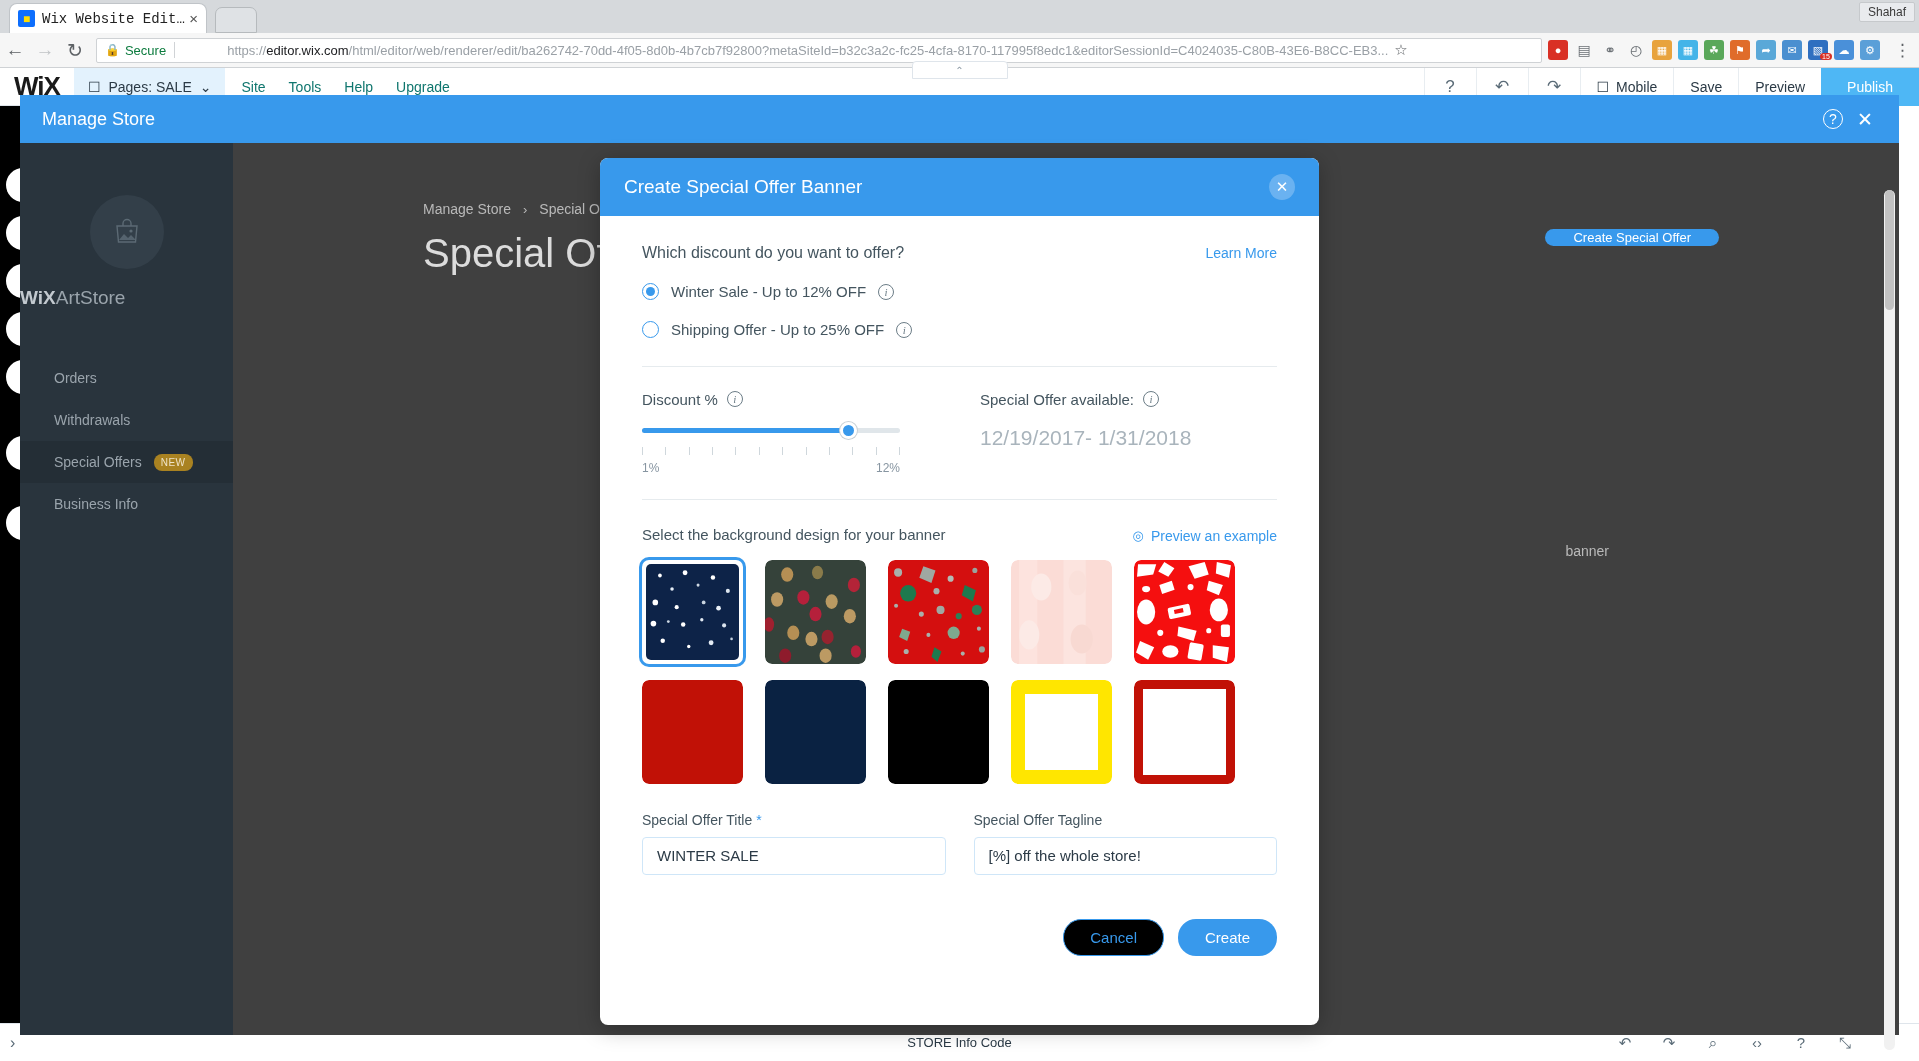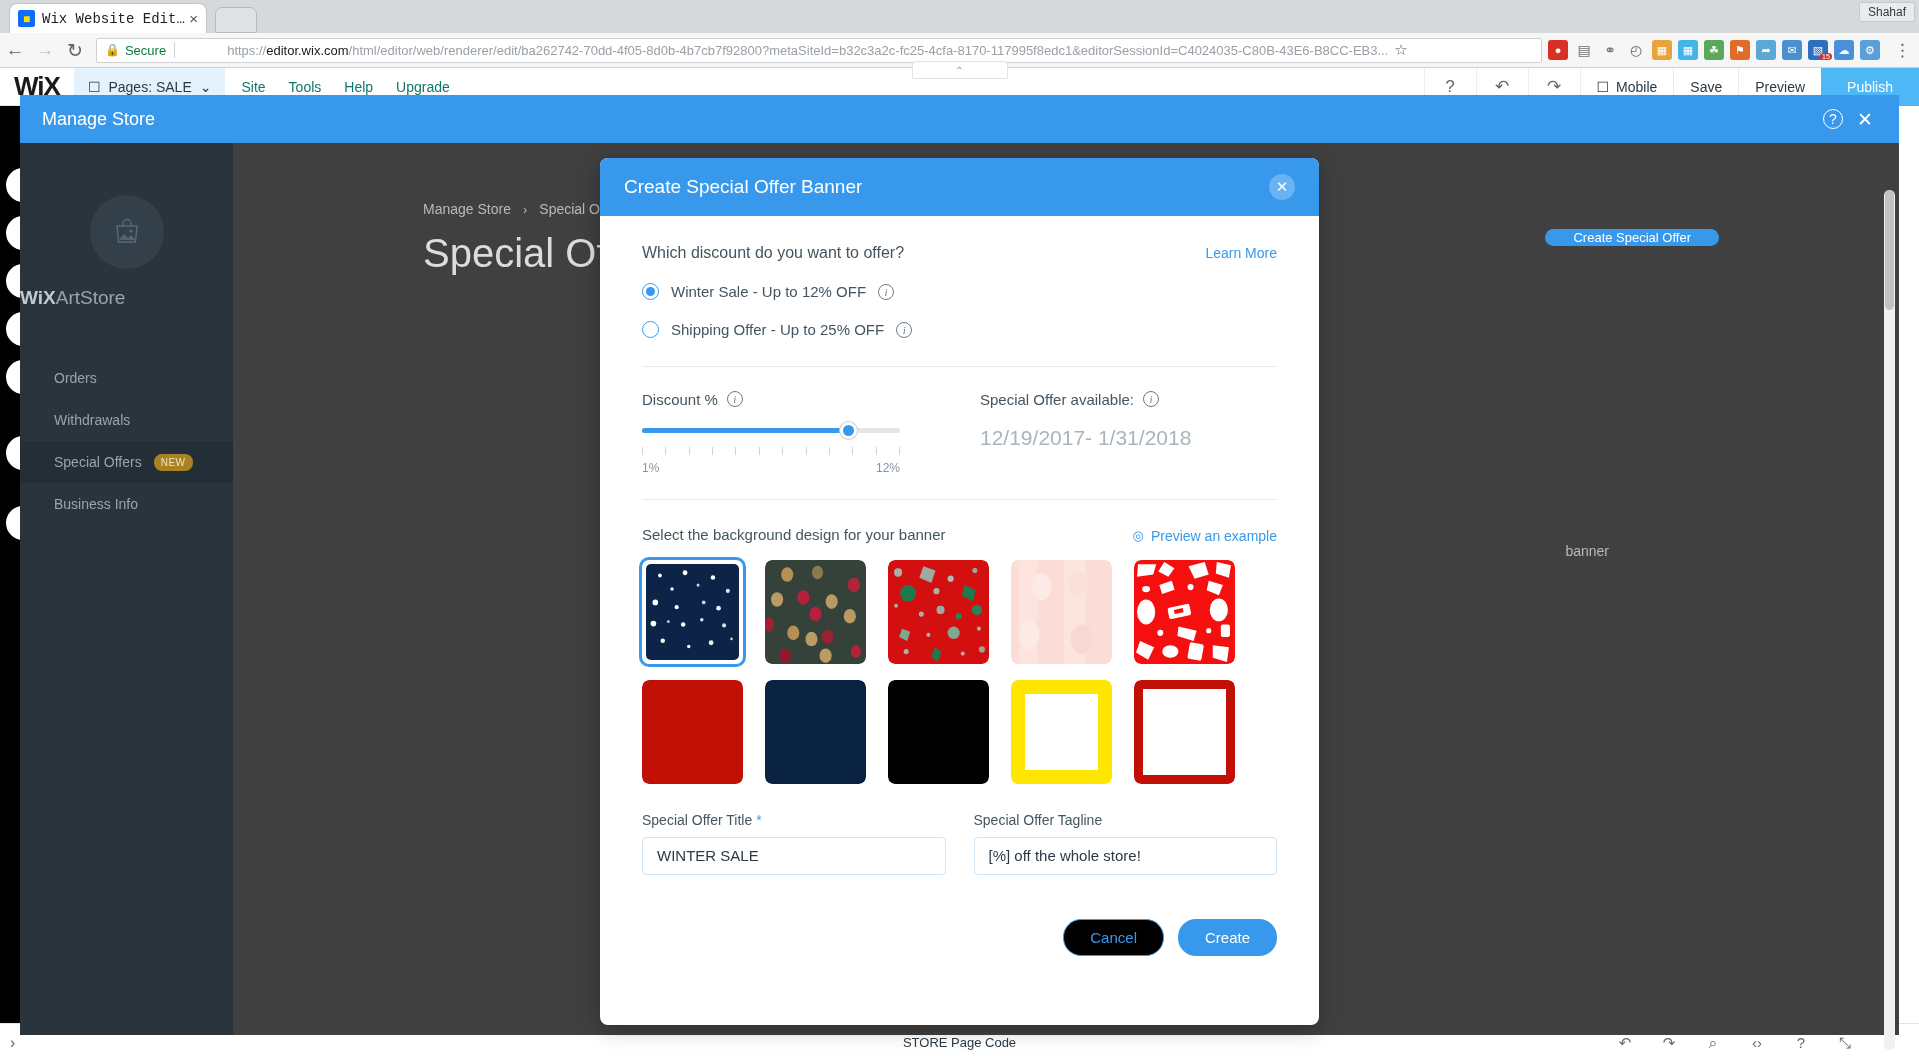--- a/index.html
+++ b/index.html
@@ -362,21 +362,21 @@
       <div class="rail-btn" style="top:110px"></div>
       <div class="rail-btn" style="top:158px"></div>
       <div class="rail-btn" style="top:206px"></div>
       <div class="rail-btn" style="top:254px"></div>
       <div class="rail-btn" style="top:330px"></div>
       <div class="rail-btn" style="top:400px"></div>
     </div>
 
     <div class="wix-footer">
       <div class="wix-footer-left">›</div>
-      <div>STORE Page Code</div>
+      <div>STORE Info Code</div>
       <div class="wix-footer-right">
         <div class="wix-fr-icon">↶</div>
         <div class="wix-fr-icon">↷</div>
         <div class="wix-fr-icon">⌕</div>
         <div class="wix-fr-icon">‹›</div>
         <div class="wix-fr-icon">?</div>
         <div class="wix-fr-icon">⤡</div>
         <div class="wix-fr-icon">⌃</div>
       </div>
     </div>

